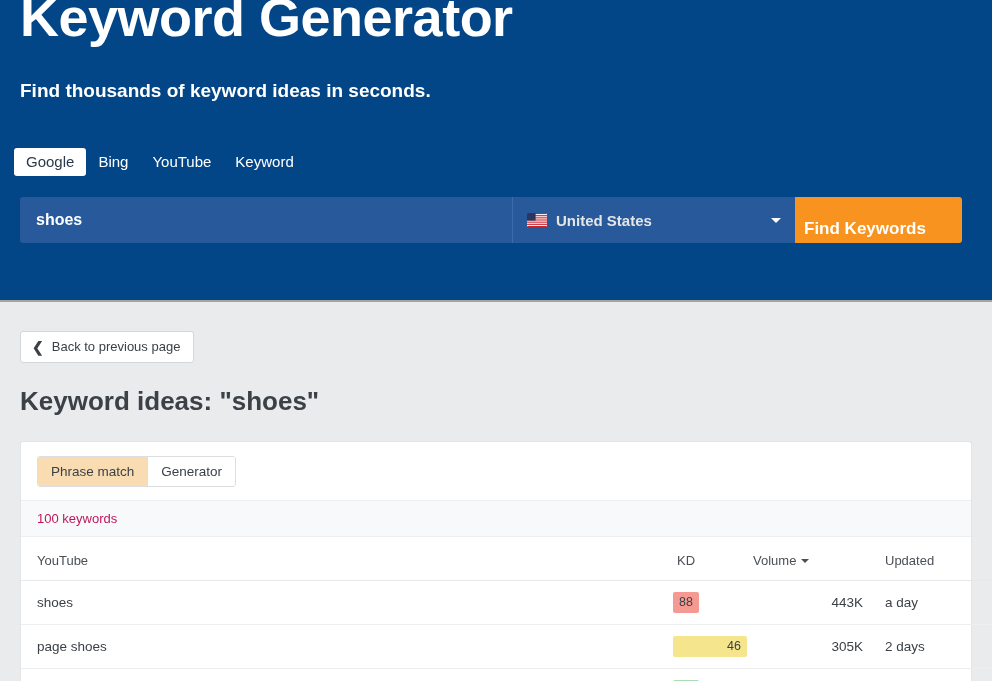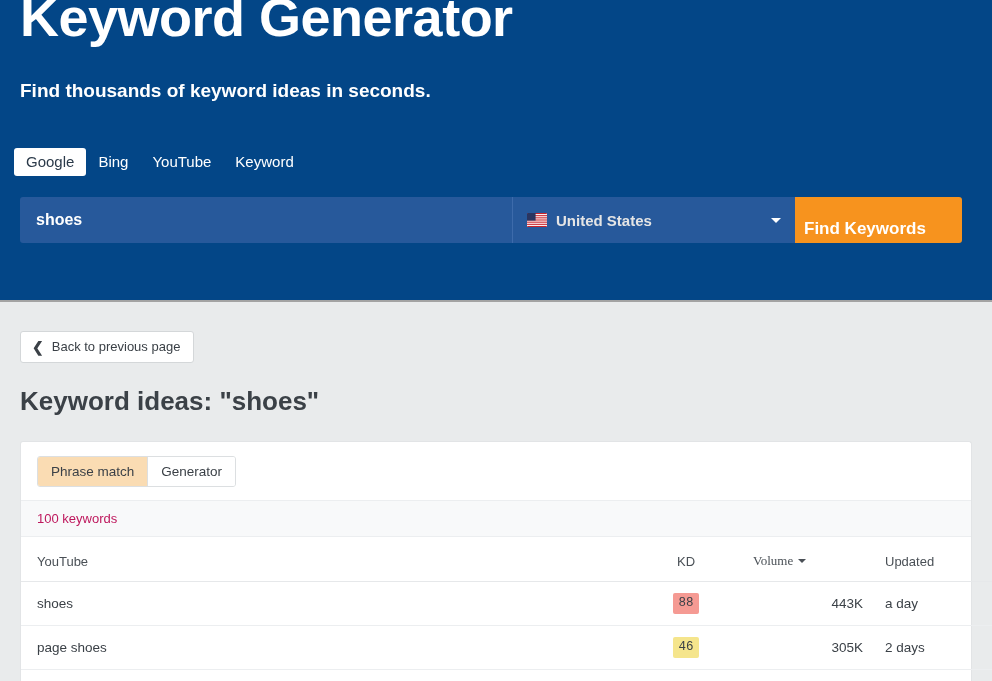--- a/index.html
+++ b/index.html
@@ -242,22 +242,22 @@
     border-bottom: 1px solid #eceef0;
     vertical-align: middle;
     line-height: 18px;
   }
   .col-kw      { width: 636px; padding-left: 16px !important; }
   .col-kd      { width: 76px;  text-align: left; }
   .col-vol     { width: 110px; text-align: right; }
   .col-upd     { width: 130px; text-align: left; padding-left: 22px !important; }
 
   th.col-kd  { padding-left: 4px !important; }
-  td.col-kd  { padding-left: 0 !important; font-family: Liberation Mono, monospace; }
-  th.col-vol { padding-right: 0 !important; font-family: Liberation Serif, serif; }
+  td.col-kd  { padding-left: 0 !important; }
+  th.col-vol { padding-right: 0 !important; }
   td.col-vol { padding-right: 0 !important; }
 
   .sort-caret {
     display: inline-block;
     margin-left: 5px;
     width: 0; height: 0;
     border-left: 4px solid transparent;
     border-right: 4px solid transparent;
     border-top: 4px solid #4a5056;
     vertical-align: middle;
@@ -268,21 +268,21 @@
     display: inline-block;
     min-width: 26px;
     padding: 2px 0;
     text-align: center;
     border-radius: 2px;
     font-size: 12.5px;
     color: #3b4147;
     line-height: 17px;
   }
   .kd-red    { background: #f59a93; }
-  .kd-yellow { background: #f5e58c; }
+  .kd-yellow { background: #f5e58c; padding-left: 48px; }
   .kd-green  { background: #a9dcb2; }
 </style>
 </head>
 <body>
 
 <div class="hero">
   <h1 class="hero-title">Keyword Generator</h1>
   <p class="hero-sub">Find thousands of keyword ideas in seconds.</p>
 
   <div class="engine-tabs">

